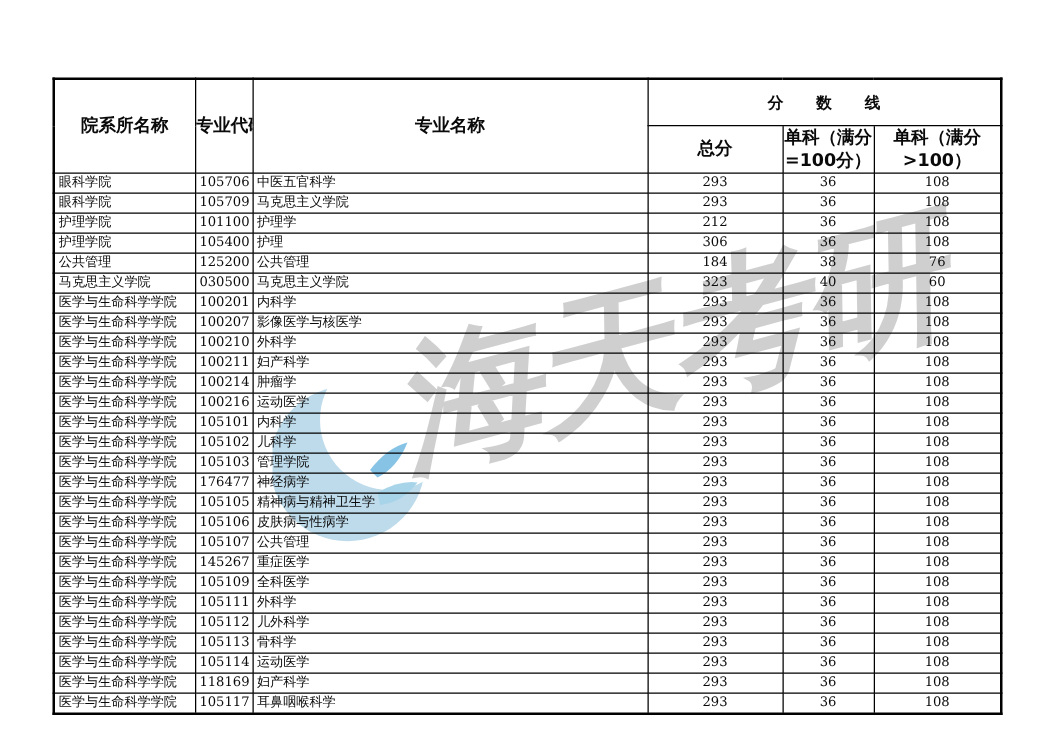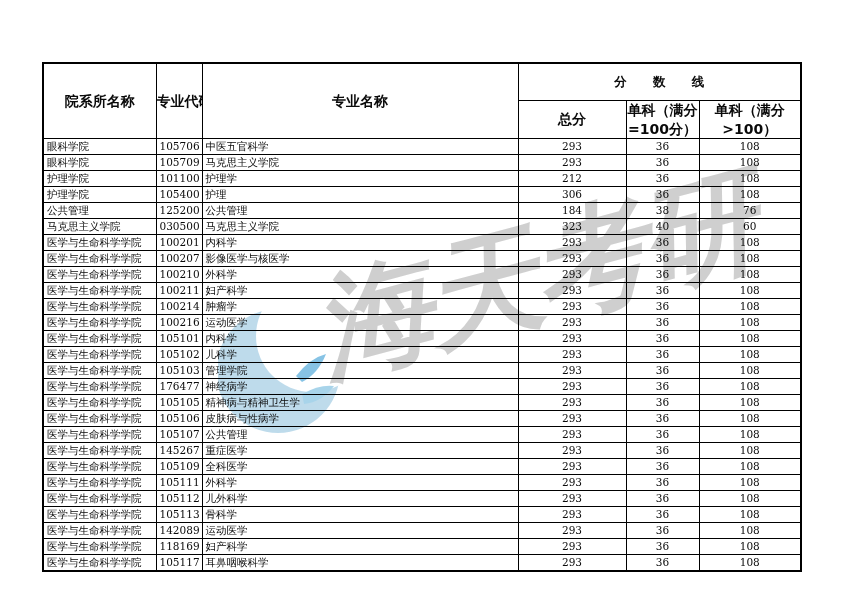--- a/index.html
+++ b/index.html
@@ -371,21 +371,21 @@
     <td class="c1">医学与生命科学学院</td>
     <td class="c2">105113</td>
     <td class="c3">骨科学</td>
     <td class="c4">293</td>
     <td class="c5">36</td>
     <td class="c6">108</td>
   </tr>
 
   <tr>
     <td class="c1">医学与生命科学学院</td>
-    <td class="c2">142089</td>
+    <td class="c2">105114</td>
     <td class="c3">运动医学</td>
     <td class="c4">293</td>
     <td class="c5">36</td>
     <td class="c6">108</td>
   </tr>
 
   <tr>
     <td class="c1">医学与生命科学学院</td>
     <td class="c2">118169</td>
     <td class="c3">妇产科学</td>

